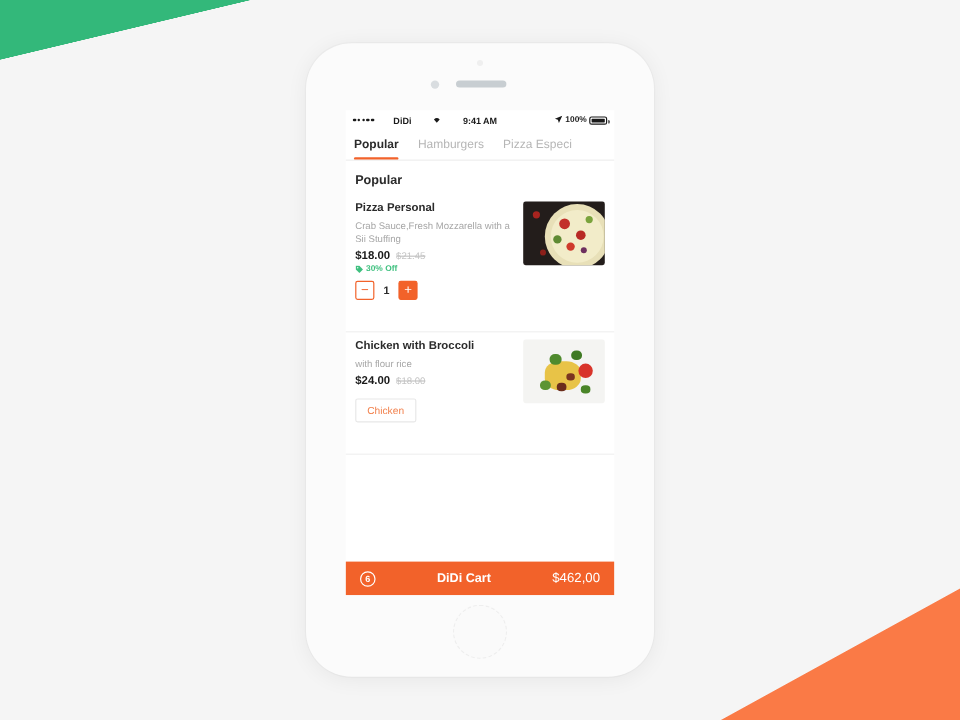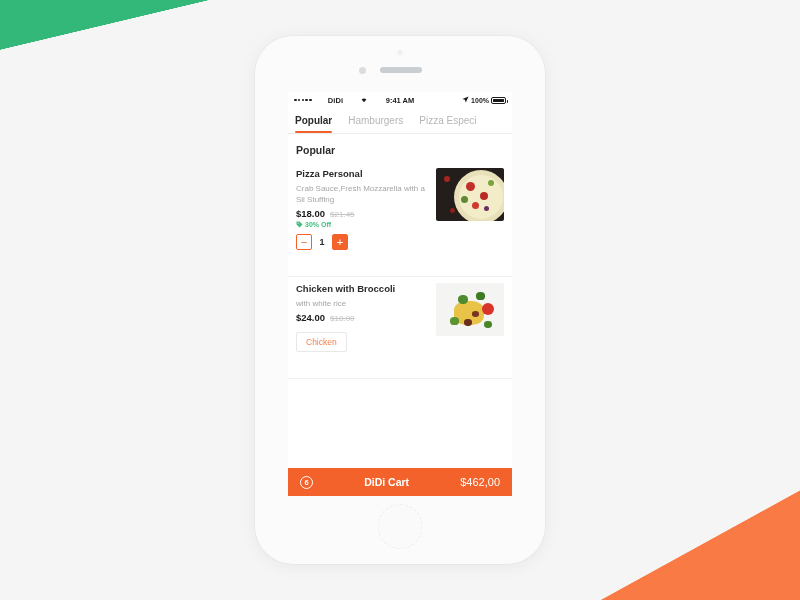--- a/index.html
+++ b/index.html
@@ -366,21 +366,21 @@
           <div class="blob" style="width:7px;height:7px;left:25px;top:28px;background:#5f8a33;"></div>
           <div class="blob" style="width:5px;height:5px;left:48px;top:38px;background:#6d2f5e;"></div>
           <div class="blob" style="width:6px;height:6px;left:8px;top:8px;background:#a8241f;"></div>
           <div class="blob" style="width:5px;height:5px;left:14px;top:40px;background:#8c1f1a;"></div>
         </div>
       </div>
 
       <div class="item">
         <div class="item-info">
           <div class="item-name">Chicken with Broccoli</div>
-          <div class="item-desc">with white rice</div>
+          <div class="item-desc">with flour rice</div>
           <div class="price-row">
             <span class="price">$24.00</span>
             <span class="price-old">$18.00</span>
           </div>
           <div class="agregar-btn">Chicken</div>
         </div>
         <div class="item-thumb food-light">
           <div class="blob" style="width:30px;height:24px;left:18px;top:18px;background:#e8c347;border-radius:40%;"></div>
           <div class="blob" style="width:12px;height:12px;left:46px;top:20px;background:#d8342a;"></div>
           <div class="blob" style="width:10px;height:9px;left:22px;top:12px;background:#4f8a2e;border-radius:45%;"></div>

